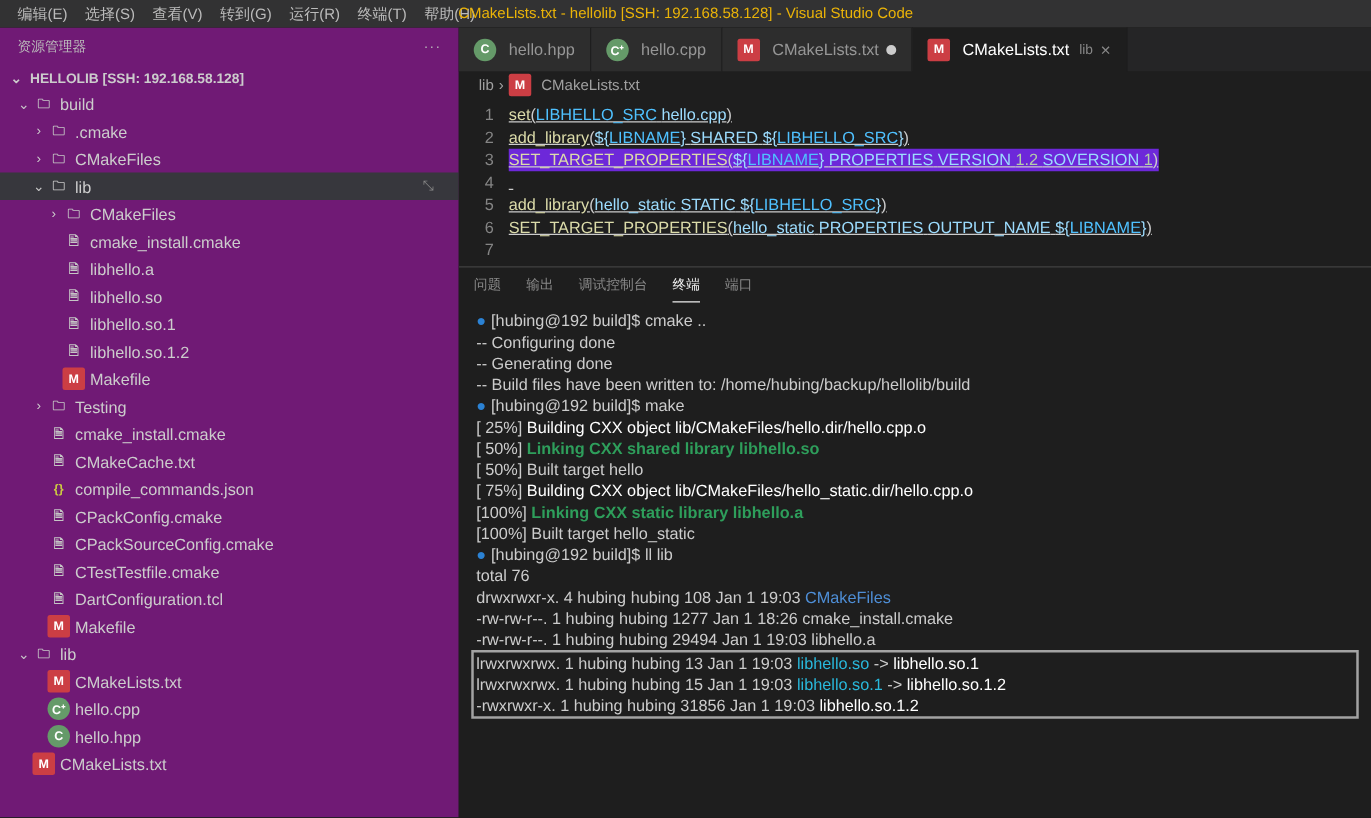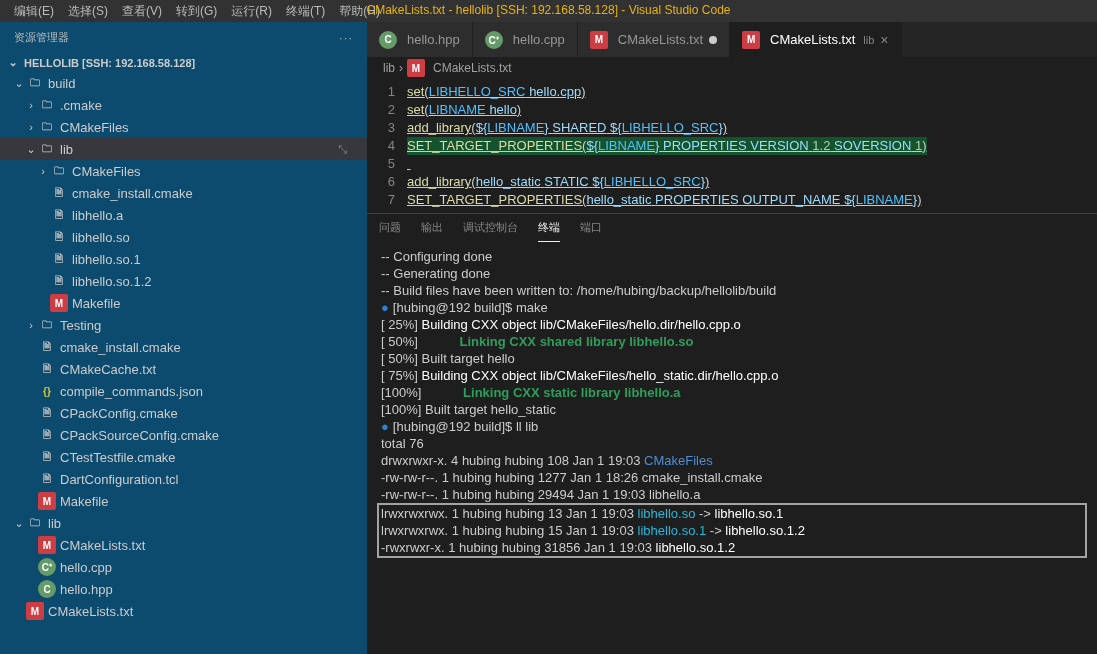--- a/index.html
+++ b/index.html
@@ -2,21 +2,21 @@
 <html><head>
 <meta charset="utf-8">
 <style>
 * { margin: 0; padding: 0; box-sizing: border-box; font-family: "Segoe UI", "Microsoft YaHei", sans-serif; }
 body { background: #1e1e1e; color: #cccccc; font-size: 12px; overflow: hidden; width: 1097px; height: 654px; }
 .container { display: flex; flex-direction: column; height: 100%; }
 .menubar { height: 22px; background: #323233; display: flex; padding-left: 10px; font-size: 12px; align-items: center; gap: 6px; }
 .menubar-item { color: #bbbbbb; padding: 0 4px; }
 .title-center { position: absolute; left: 0; right: 0; text-align: center; color: #eab308; font-size: 12px; top: 3px; pointer-events: none; }
 .main-area { display: flex; flex: 1; overflow: hidden; }
-.sidebar { width: 367px; background: #0c4a6e; display: flex; flex-direction: column; }
+.sidebar { width: 367px; background: #701a75; display: flex; flex-direction: column; }
 .sidebar-header { display: flex; justify-content: space-between; align-items: center; padding: 8px 14px; font-size: 11px; color: #bbbbbb; }
 .sidebar-ellipsis { letter-spacing: 1px; cursor: pointer; }
 .section-header { display: flex; align-items: center; padding: 3px 6px; font-weight: bold; font-size: 11px; color: #cccccc; gap: 4px; }
 .tree { font-size: 13px; }
 .tree-item { display: flex; align-items: center; padding: 2px 0; height: 22px; cursor: pointer; color: #cccccc; }
 .tree-item.active { background: #37373d; }
 .tree-indent { display: inline-block; }
 .chevron { width: 14px; text-align: center; color: #cccccc; font-size: 11px; }
 .file-icon { width: 18px; height: 18px; display: inline-flex; align-items: center; justify-content: center; margin-right: 4px; font-size: 10px; font-weight: bold; border-radius: 2px; }
 .icon-folder { color: #c5c5c5; }
@@ -31,34 +31,34 @@
 .tab { display: flex; align-items: center; padding: 0 12px; gap: 6px; font-size: 13px; background: #2d2d2d; color: #969696; border-right: 1px solid #1e1e1e; cursor: pointer; }
 .tab.active { background: #1e1e1e; color: #ffffff; }
 .tab-close { font-size: 14px; color: #888; }
 .tab-dirty { width: 8px; height: 8px; background: #cccccc; border-radius: 50%; }
 .tab-folder { color: #888; font-size: 11px; margin-left: 2px; }
 .breadcrumbs { display: flex; align-items: center; padding: 4px 16px; font-size: 12px; color: #a0a0a0; gap: 4px; height: 22px; }
 .editor-content { flex: 0 0 auto; display: flex; font-family: Consolas, monospace; font-size: 13px; line-height: 18px; padding: 4px 0; }
 .line-numbers { width: 40px; text-align: right; color: #858585; padding-right: 12px; user-select: none; }
 .line-numbers div { height: 18px; }
 .code-lines div { height: 18px; white-space: pre; text-decoration: underline; }
-.code-lines .highlighted { background: #14532d; }
+.code-lines .highlighted { background: #6d28d9; }
 .tok-fn { color: #dcdcaa; }
 .tok-var { color: #9cdcfe; }
 .tok-const { color: #4fc1ff; }
 .tok-num { color: #b5cea8; }
 .panel { flex: 1; display: flex; flex-direction: column; border-top: 1px solid #414141; background: #1e1e1e; overflow: hidden; }
 .panel-tabs { display: flex; padding: 6px 12px 0; gap: 20px; font-size: 11px; }
 .panel-tab { color: #888; padding-bottom: 6px; cursor: pointer; }
 .panel-tab.active { color: #eeeeee; border-bottom: 1px solid #eeeeee; }
 .terminal { flex: 1; padding: 6px 14px; font-family: Consolas, monospace; font-size: 13px; line-height: 17px; overflow: auto; color: #cccccc; }
 .terminal .bullet { color: #2b82d4; margin-right: 4px; }
 .term-green { color: #ffffff; }
 .term-cyan { color: #29b8db; }
-.term-tealb { color: #2e9e5b; font-weight: bold; margin-left: 38px; }
+.term-tealb { color: #2e9e5b; font-weight: bold; }
 .term-blue { color: #4e8ed6; }
 .redbox { border: 2px solid #a3a3a3; padding: 0 2px; margin: 0 -4px; }
 .cursor { display: inline-block; width: 7px; height: 14px; background: #cccccc; vertical-align: middle; }
 </style>
 </head>
 <body>
 
 <div class="container">
   <div class="menubar">
     <div id="menubar-items" style="display:flex;gap:6px;">
@@ -269,37 +269,37 @@
             <div>1</div>
             <div>2</div>
             <div>3</div>
             <div>4</div>
             <div>5</div>
             <div>6</div>
             <div>7</div>
           </div>
         <div class="code-lines" id="code-lines">
             <div><span class="tok-fn">set</span><span>(</span><span class="tok-const">LIBHELLO_SRC</span><span> </span><span class="tok-var">hello.cpp</span><span>)</span></div>
-            <div><span class="tok-fn">set</span><span>(</span><span class="tok-const">LIBNAME</span><span> </span><span class="tok-var">hello</span><span>)</span></div>
             <div><span class="tok-fn">add_library</span><span>(</span><span class="tok-var">${</span><span class="tok-const">LIBNAME</span><span class="tok-var">}</span><span> </span><span class="tok-var">SHARED</span><span> </span><span class="tok-var">${</span><span class="tok-const">LIBHELLO_SRC</span><span class="tok-var">}</span><span>)</span></div>
             <div class="highlighted"><span class="tok-fn">SET_TARGET_PROPERTIES</span><span>(</span><span class="tok-var">${</span><span class="tok-const">LIBNAME</span><span class="tok-var">}</span><span> </span><span class="tok-var">PROPERTIES</span><span> </span><span class="tok-var">VERSION</span><span> </span><span class="tok-num">1.2</span><span> </span><span class="tok-var">SOVERSION</span><span> </span><span class="tok-num">1</span><span>)</span></div>
             <div>&nbsp;</div>
             <div><span class="tok-fn">add_library</span><span>(</span><span class="tok-var">hello_static</span><span> </span><span class="tok-var">STATIC</span><span> </span><span class="tok-var">${</span><span class="tok-const">LIBHELLO_SRC</span><span class="tok-var">}</span><span>)</span></div>
             <div><span class="tok-fn">SET_TARGET_PROPERTIES</span><span>(</span><span class="tok-var">hello_static</span><span> </span><span class="tok-var">PROPERTIES</span><span> </span><span class="tok-var">OUTPUT_NAME</span><span> </span><span class="tok-var">${</span><span class="tok-const">LIBNAME</span><span class="tok-var">}</span><span>)</span></div>
           </div>
       </div>
       <div class="panel">
         <div class="panel-tabs" id="panel-tabs">
             <div class="panel-tab">问题</div>
             <div class="panel-tab">输出</div>
             <div class="panel-tab">调试控制台</div>
             <div class="panel-tab active">终端</div>
             <div class="panel-tab">端口</div>
           </div>
         <div class="terminal" id="terminal">
+            <div><span class="bullet">●</span><span>[hubing@192 build]$ cmake ..</span></div>
             <div><span>-- Configuring done</span></div>
             <div><span>-- Generating done</span></div>
             <div><span>-- Build files have been written to: /home/hubing/backup/hellolib/build</span></div>
             <div><span class="bullet">●</span><span>[hubing@192 build]$ make</span></div>
             <div><span>[ 25%] </span><span class="term-green">Building CXX object lib/CMakeFiles/hello.dir/hello.cpp.o</span></div>
             <div><span>[ 50%] </span><span class="term-tealb">Linking CXX shared library libhello.so</span></div>
             <div><span>[ 50%] Built target hello</span></div>
             <div><span>[ 75%] </span><span class="term-green">Building CXX object lib/CMakeFiles/hello_static.dir/hello.cpp.o</span></div>
             <div><span>[100%] </span><span class="term-tealb">Linking CXX static library libhello.a</span></div>
             <div><span>[100%] Built target hello_static</span></div>

